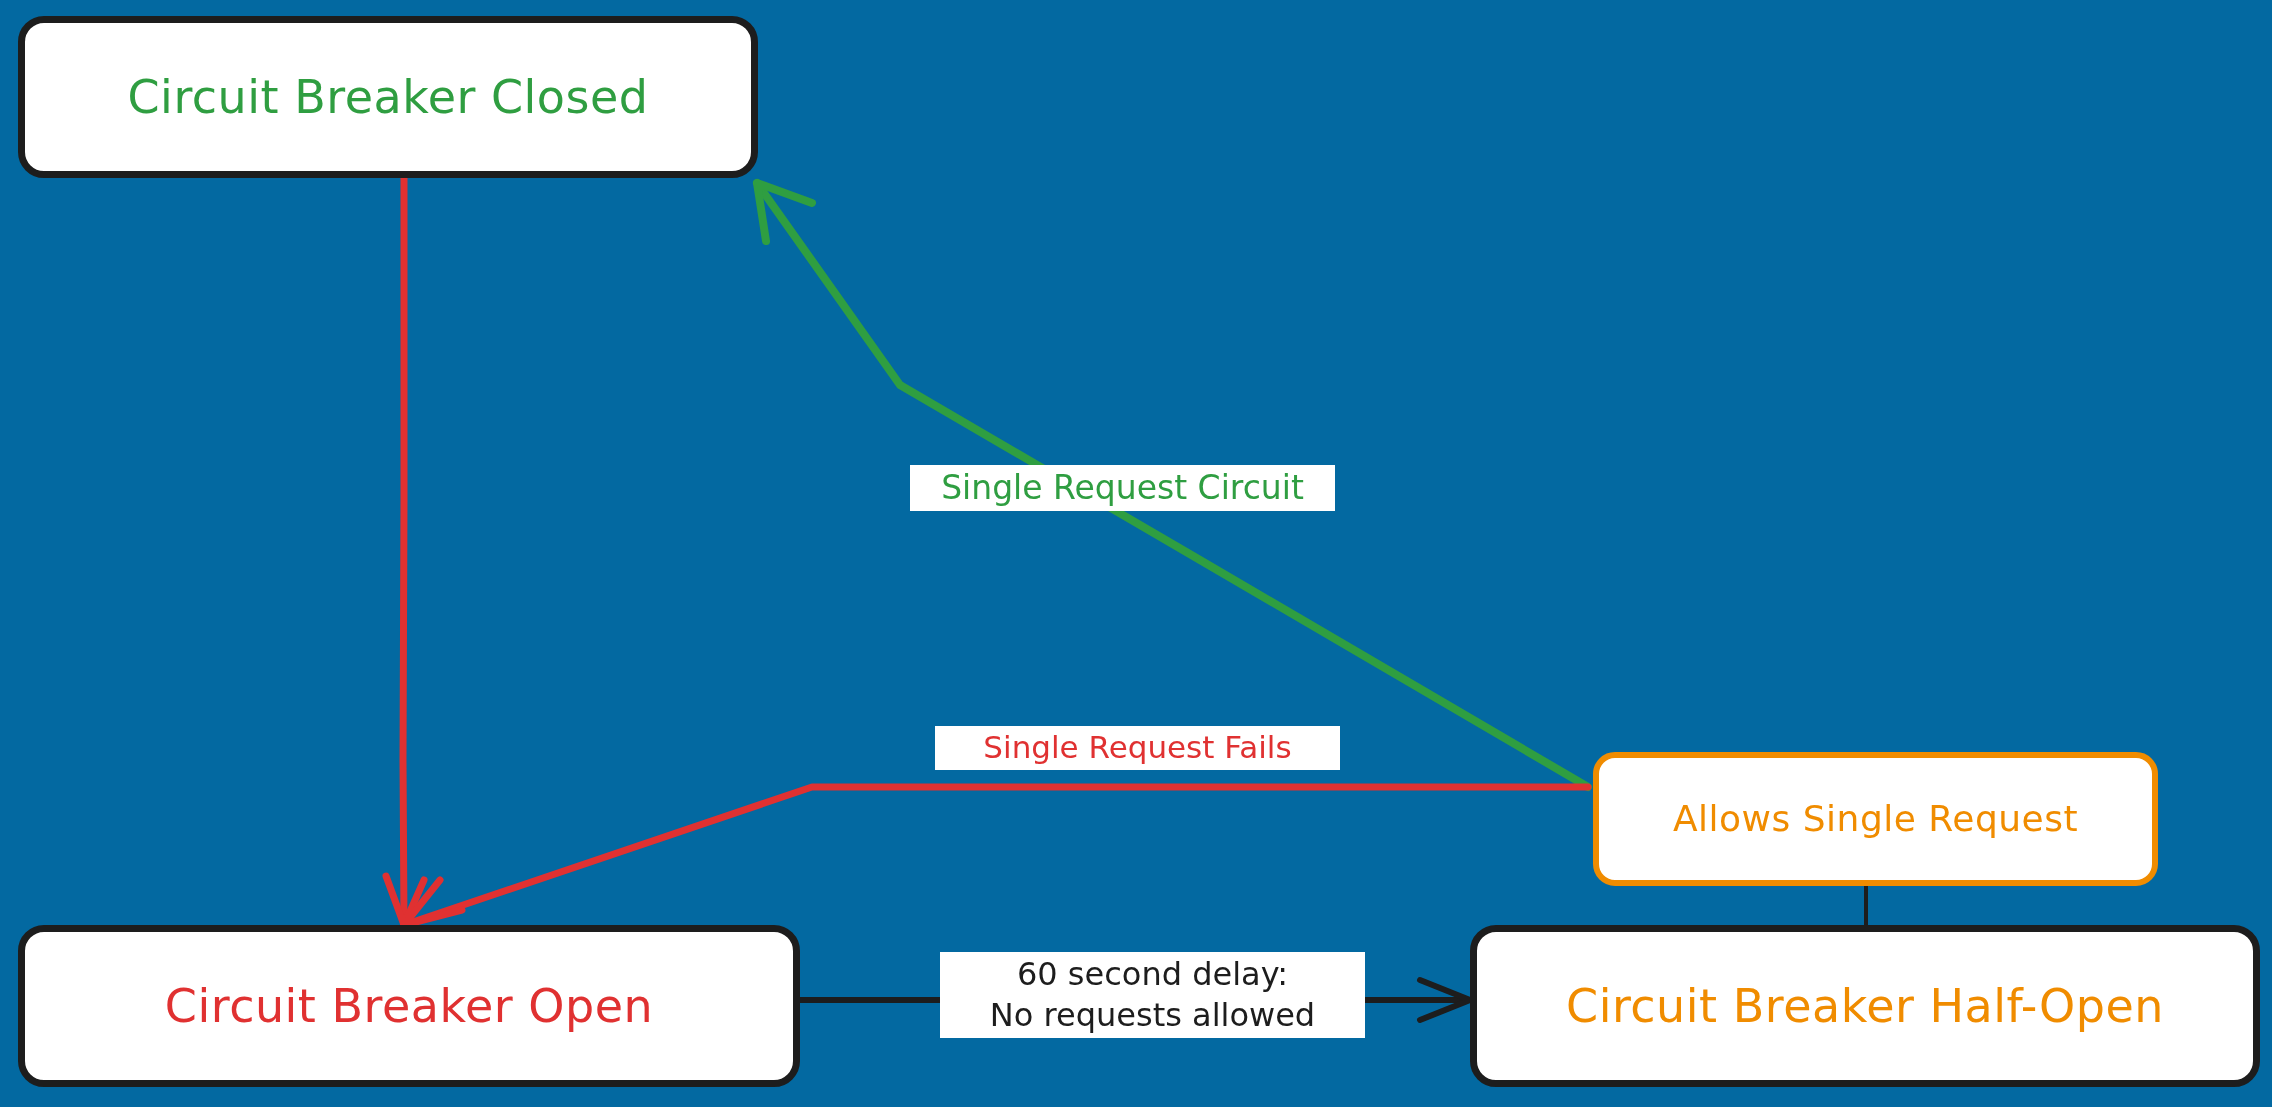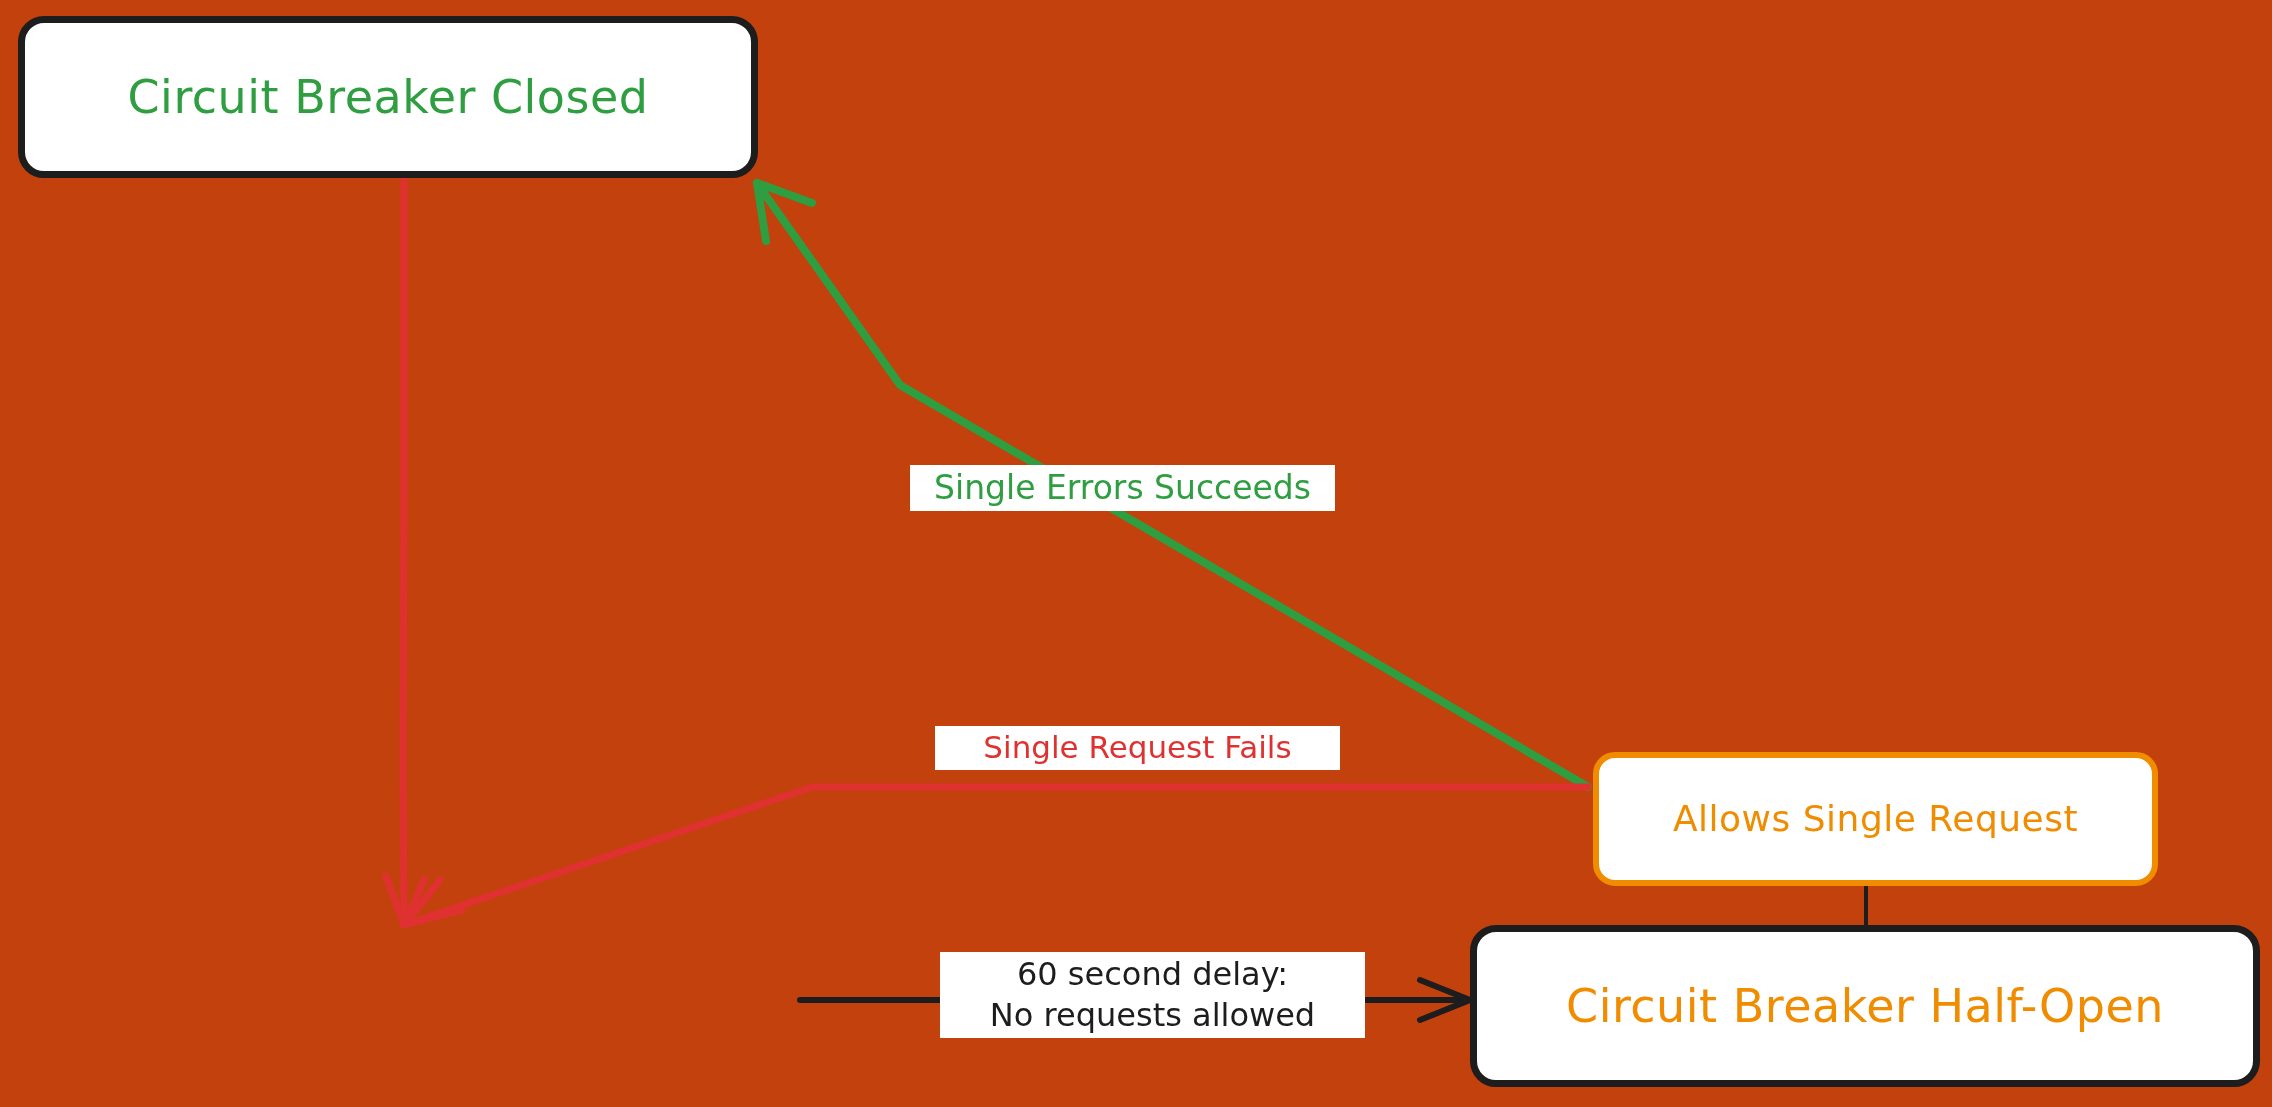--- a/index.html
+++ b/index.html
@@ -5,21 +5,21 @@
 <style>
   html, body {
     margin: 0;
     padding: 0;
     background: #ffffff;
   }
   #canvas {
     position: relative;
     width: 2272px;
     height: 1107px;
-    background: #c2410c;
+    background: #0369a1;
     overflow: hidden;
     font-family: "DejaVu Sans", sans-serif;
   }
   #edge-layer {
     position: absolute;
     left: 0;
     top: 0;
     width: 2272px;
     height: 1107px;
   }
@@ -120,30 +120,33 @@
 
     <g>
       <path d="M1866,862 L1866,925" stroke="#1d1d1d" stroke-width="4" fill="none" stroke-linecap="round"></path>
     </g>
   </svg>
 
   <div class="node node-black" style="left:18px; top:16px; width:740px; height:162px;">
     <span class="node-label label-closed">Circuit Breaker Closed</span>
   </div>
 
+  <div class="node node-black" style="left:18px; top:925px; width:782px; height:162px;">
+    <span class="node-label label-open">Circuit Breaker Open</span>
+  </div>
 
   <div class="node node-orange-border" style="left:1593px; top:728px; width:565px; height:134px;margin-top:24px;">
     <span class="node-label label-allows">Allows Single Request</span>
   </div>
 
   <div class="node node-black" style="left:1470px; top:925px; width:790px; height:162px;">
     <span class="node-label label-half-open">Circuit Breaker Half-Open</span>
   </div>
 
 
-  <div class="edge-label edge-label-green" style="left:910px; top:465px; width:425px;">Single Errors Succeeds</div>
+  <div class="edge-label edge-label-green" style="left:910px; top:465px; width:425px;">Single Request Circuit</div>
 
   <div class="edge-label edge-label-red" style="left:935px; top:726px; width:405px;">Single Request Fails</div>
 
   <div class="edge-label edge-label-black" style="left:940px; top:952px; width:425px;">60 second delay:
 No requests allowed</div>
 
 </div>
 
 </body></html>

